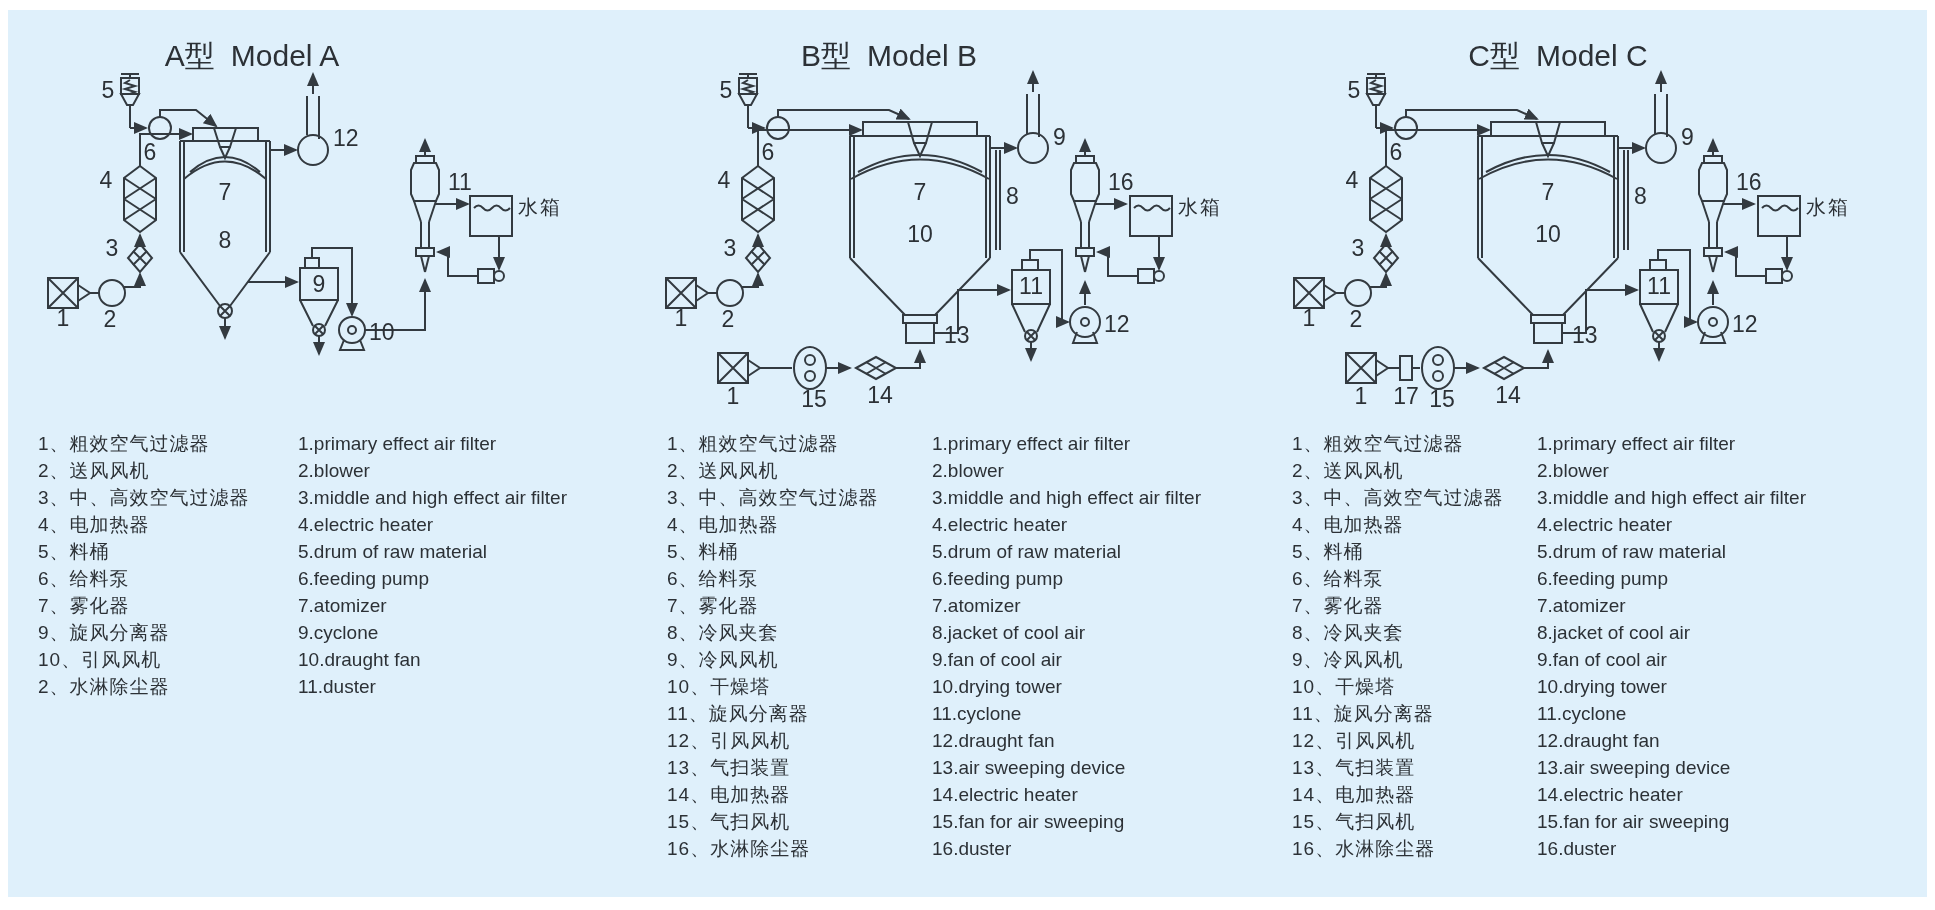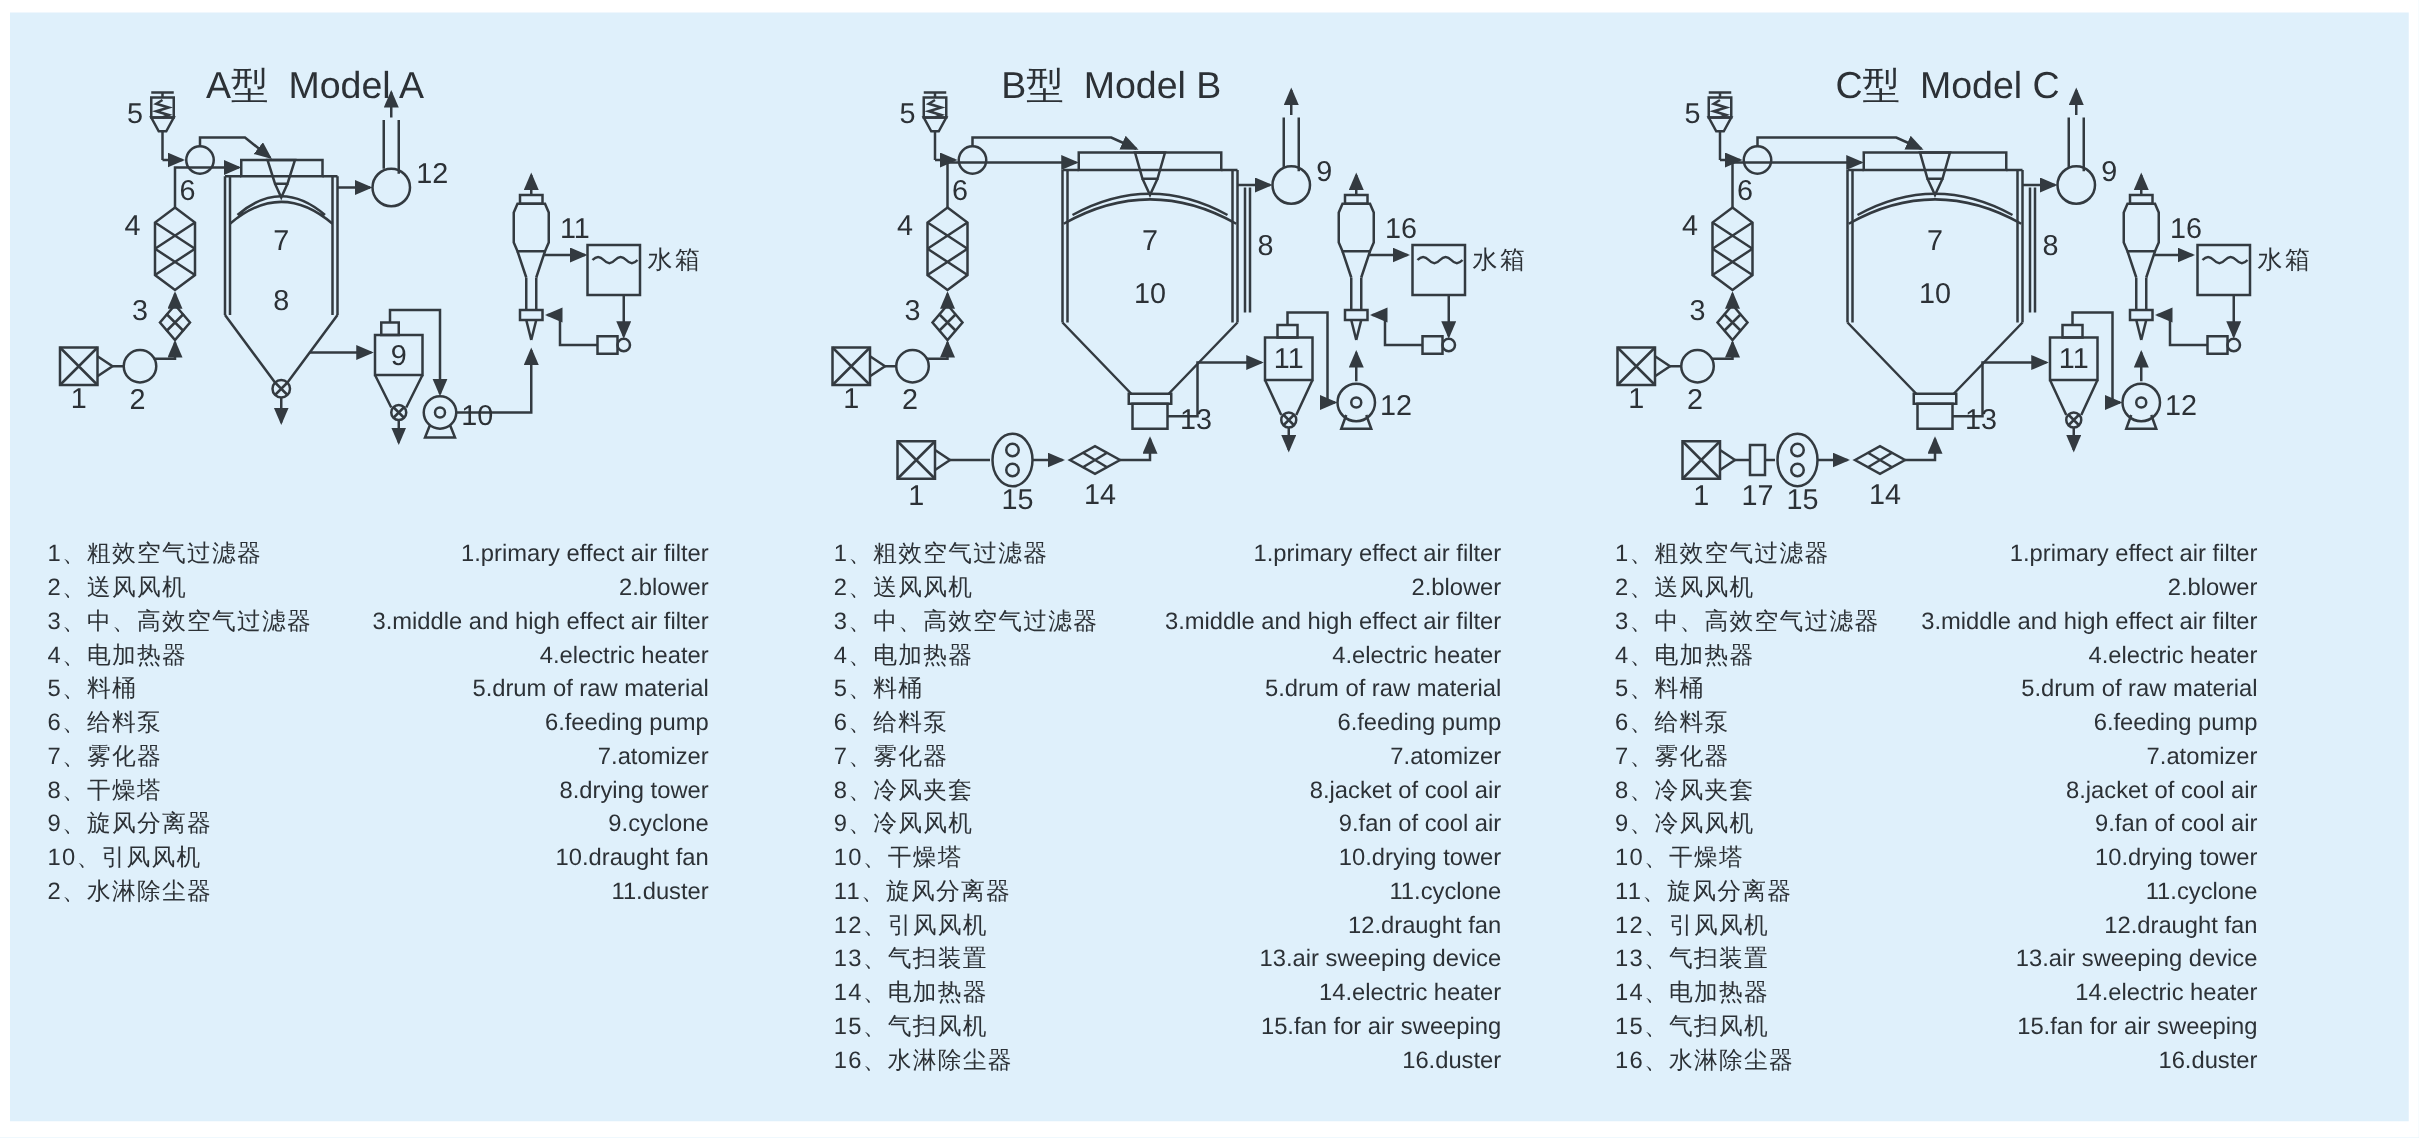--- a/index.html
+++ b/index.html
@@ -5,25 +5,25 @@
   html,body{margin:0;padding:0;}
   body{width:1935px;height:910px;background:#ffffff;position:relative;
        font-family:"Liberation Sans", sans-serif;color:#2c3136;}
   .panel{position:absolute;left:8px;top:10px;width:1919px;height:887px;background:#dff0fb;}
   svg.flow{position:absolute;left:0;top:0;}
   svg .ln{stroke:#333a40;stroke-width:2;fill:none;}
   svg text{fill:#2c3136;stroke:none;font-family:"Liberation Sans", sans-serif;}
   svg text.num{font-size:23px;}
   svg text.cjk{font-size:20px;letter-spacing:2px;}
   .title{position:absolute;top:36px;transform:translateX(-50%);font-size:30px;
-         color:#2c3136;white-space:nowrap;margin-top:12px;}
+         color:#2c3136;white-space:nowrap;}
   .title .tsp{margin-left:16px;}
   .legend{position:absolute;top:430px;font-size:19px;line-height:27px;
           color:#2c3136;white-space:nowrap;}
-  .lrow{display:flex;justify-content:space-between;}
+  .lrow{display:flex;}
   .lrow .cn{width:var(--cnw,260px);flex:none;letter-spacing:1px;}
 </style>
 </head>
 <body>
 
 <div class="panel"></div>
 
 <div class="title" style="left:252px"><span>A型</span><span class="tsp">Model A</span></div>
 <div class="title" style="left:889px"><span>B型</span><span class="tsp">Model B</span></div>
 <div class="title" style="left:1558px"><span>C型</span><span class="tsp">Model C</span></div>
@@ -421,24 +421,20 @@
   </div>
     <div class="lrow">
     <span class="cn">6、给料泵</span>
     <span class="en">6.feeding pump</span>
   </div>
     <div class="lrow">
     <span class="cn">7、雾化器</span>
     <span class="en">7.atomizer</span>
   </div>
     <div class="lrow">
-    <span class="cn">8、干燥塔</span>
-    <span class="en">8.drying tower</span>
-  </div>
-    <div class="lrow">
     <span class="cn">9、旋风分离器</span>
     <span class="en">9.cyclone</span>
   </div>
     <div class="lrow">
     <span class="cn">10、引风风机</span>
     <span class="en">10.draught fan</span>
   </div>
     <div class="lrow">
     <span class="cn">2、水淋除尘器</span>
     <span class="en">11.duster</span>

